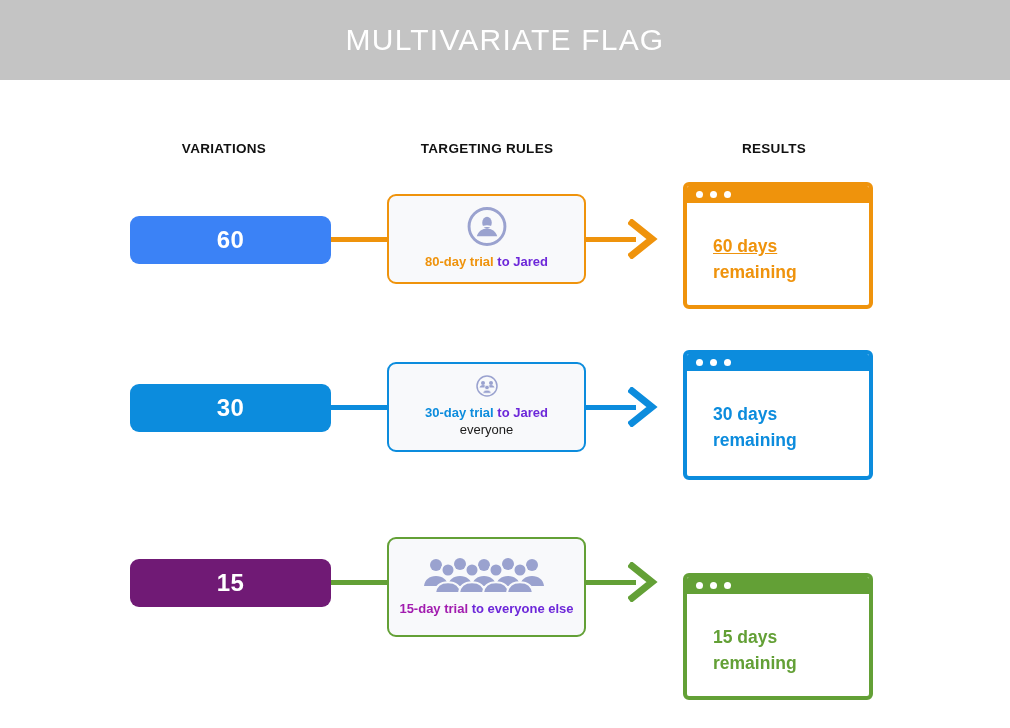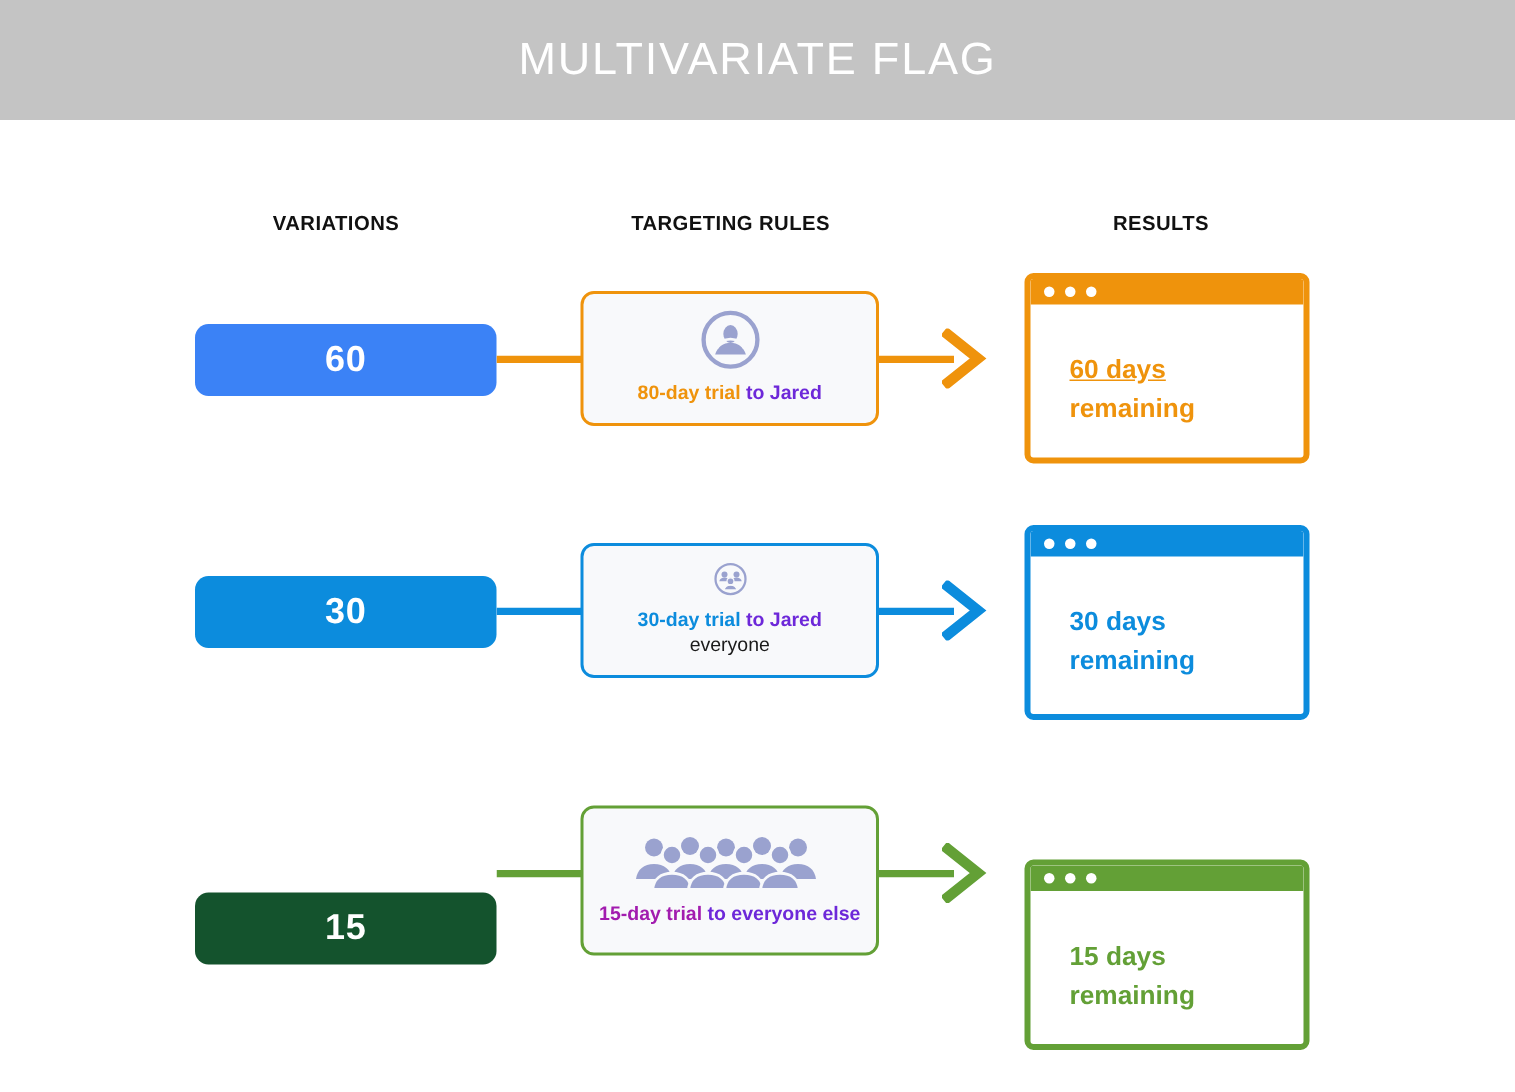--- a/index.html
+++ b/index.html
@@ -248,21 +248,21 @@
       </div>
       <div class="result-body">
         <div class="result-text" id="rtxt2" style="color: rgb(12, 140, 221);">30 days</div>
         <div class="result-text" id="rtxt2b" style="color: rgb(12, 140, 221);">remaining</div>
       </div>
     </div>
   </div>
 
   <div class="row r3">
 
-    <div class="pill" id="pill3" style="background: #14532d; margin-top: 36px;">
+    <div class="pill" id="pill3" style="background: #701a75;">
       <span>15</span>
     </div>
 
     <svg class="connector-a" id="conA3" viewBox="0 0 57 5" preserveAspectRatio="none">
       <rect x="0" y="0" width="57" height="5" fill="#63a036"></rect>
     </svg>
 
     <div class="rule-card rc3" id="rule3" style="border-color: rgb(99, 160, 54);">
       <svg class="rule-icon" width="130" height="38" viewBox="0 0 130 38">
         <g fill="#9aa2cf">

